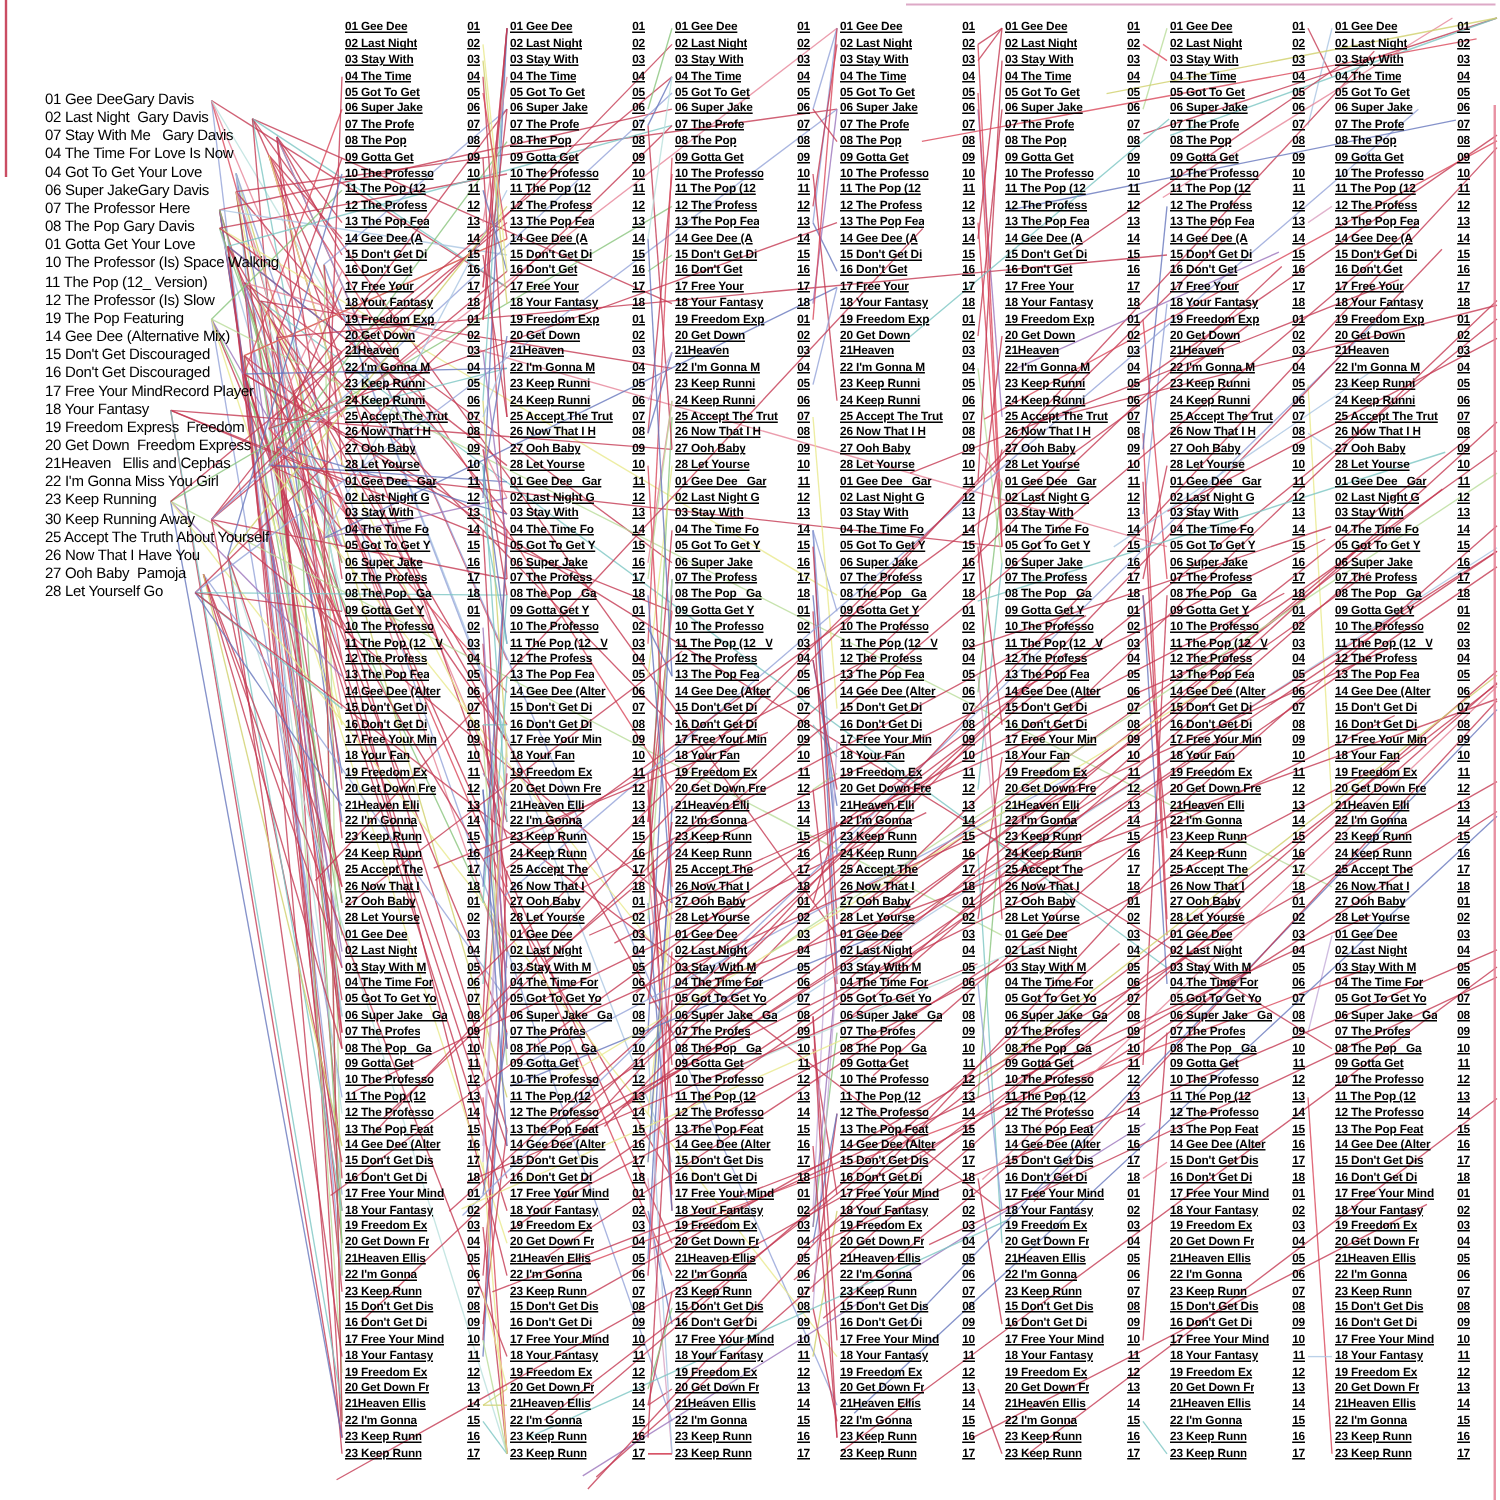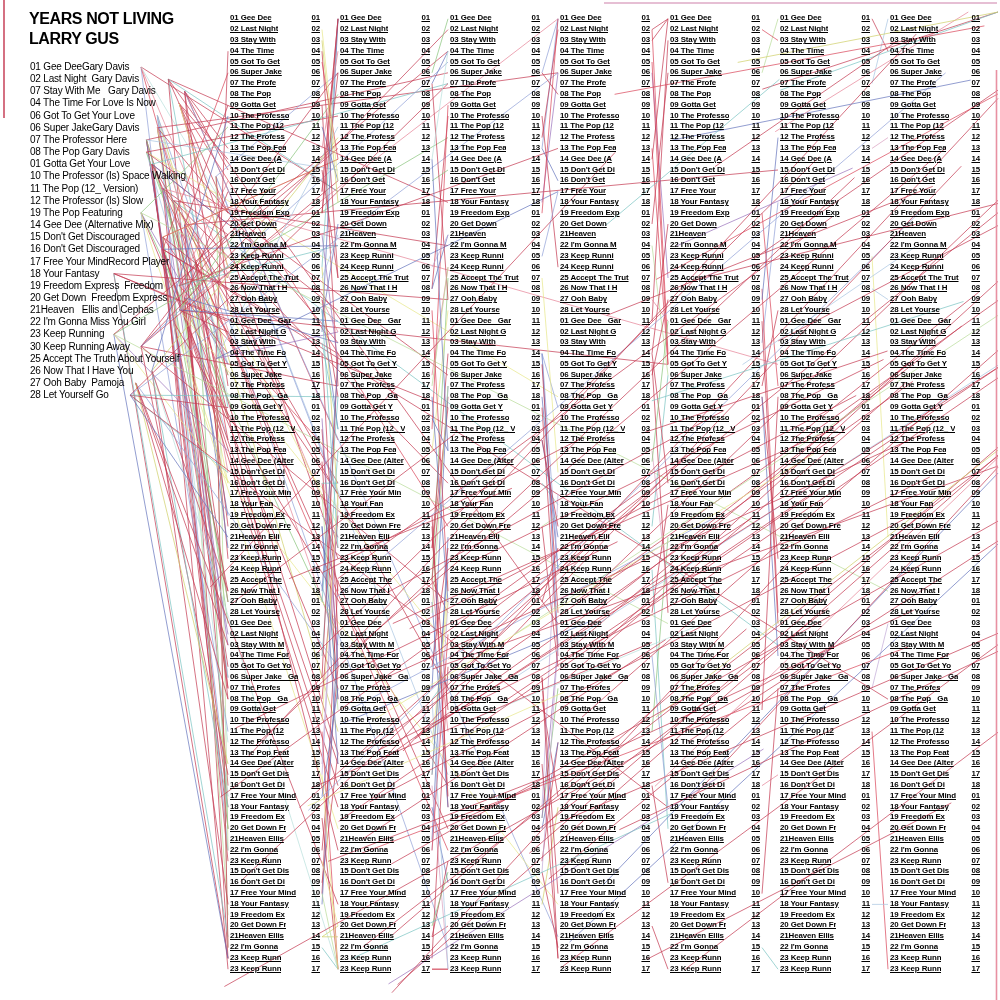--- a/index.html
+++ b/index.html
@@ -462,28 +462,27 @@
       <line x1="614.6" y1="94.3" x2="984.4" y2="25.9" stroke="#d9475a" stroke-width="0.9" stroke-opacity="0.8"></line>
       <line x1="692.2" y1="280.8" x2="998.0" y2="203.5" stroke="#c43a52" stroke-width="0.9" stroke-opacity="0.8"></line>
       <line x1="651.8" y1="400.8" x2="963.5" y2="301.5" stroke="#7cc5c3" stroke-width="0.9" stroke-opacity="0.8"></line>
       <line x1="656.2" y1="279.4" x2="998.0" y2="93.9" stroke="#d9475a" stroke-width="0.9" stroke-opacity="0.8"></line>
       <line x1="737.7" y1="62.4" x2="998.0" y2="12.0" stroke="#cfd06a" stroke-width="0.9" stroke-opacity="0.8"></line>
       <line x1="4.0" y1="0.0" x2="4.0" y2="118.0" stroke="#c43a52" stroke-width="1.6" stroke-opacity="0.9"></line>
       <line x1="604.0" y1="3.0" x2="997.0" y2="3.0" stroke="#d9a0c0" stroke-width="1.4" stroke-opacity="0.9"></line>
       <line x1="996.5" y1="70.0" x2="996.5" y2="1000.0" stroke="#e68598" stroke-width="1.6" stroke-opacity="0.9"></line>
     </svg>
 
-  <div id="hdr" class="txt"><div>YEARS NOT LIVING</div><div>LARRY GUS</div></div>
 
   <div id="tracklist" class="txt">
       <div class="trk">01 Gee DeeGary Davis</div>
       <div class="trk">02 Last Night  Gary Davis</div>
       <div class="trk">07 Stay With Me   Gary Davis</div>
       <div class="trk">04 The Time For Love Is Now</div>
-      <div class="trk">06 Got To Get Your Love</div>
+      <div class="trk">04 Got To Get Your Love</div>
       <div class="trk">06 Super JakeGary Davis</div>
       <div class="trk">07 The Professor Here</div>
       <div class="trk">08 The Pop Gary Davis</div>
       <div class="trk">01 Gotta Get Your Love</div>
       <div class="trk">10 The Professor (Is) Space Walking</div>
       <div class="trk">11 The Pop (12_ Version)</div>
       <div class="trk">12 The Professor (Is) Slow</div>
       <div class="trk">19 The Pop Featuring</div>
       <div class="trk">14 Gee Dee (Alternative Mix)</div>
       <div class="trk">15 Don't Get Discouraged</div>

